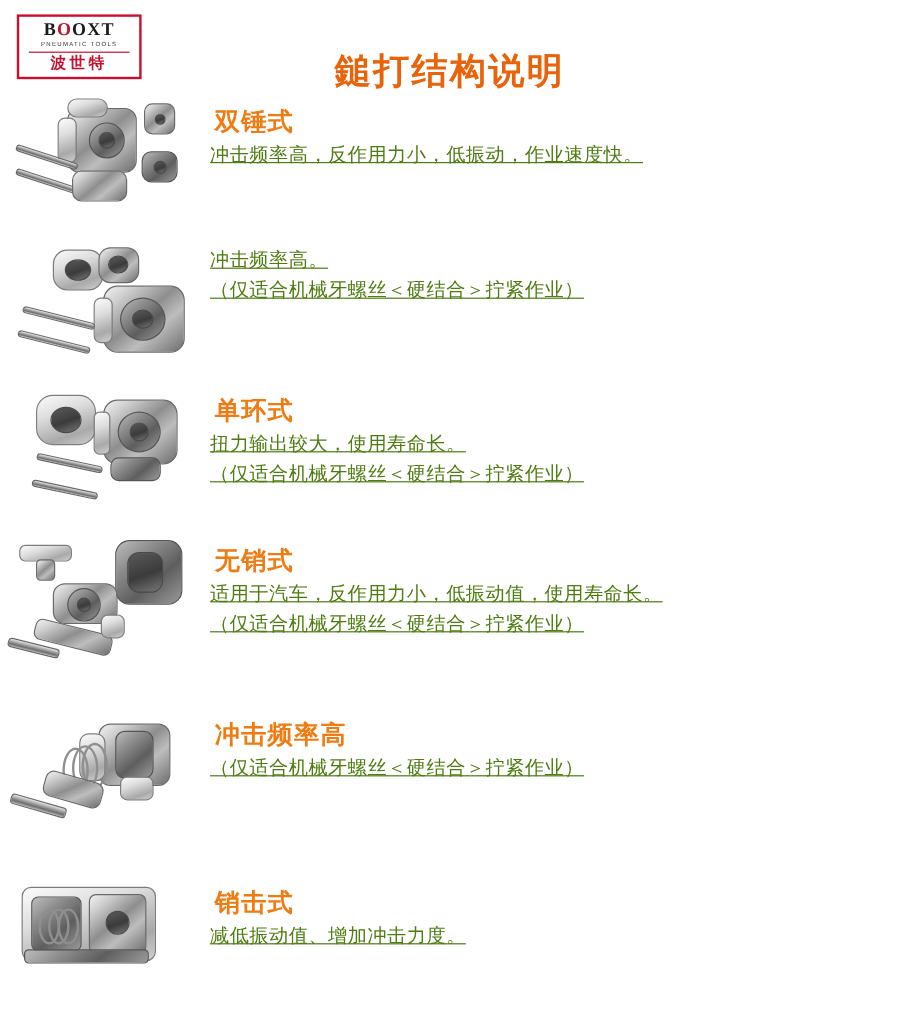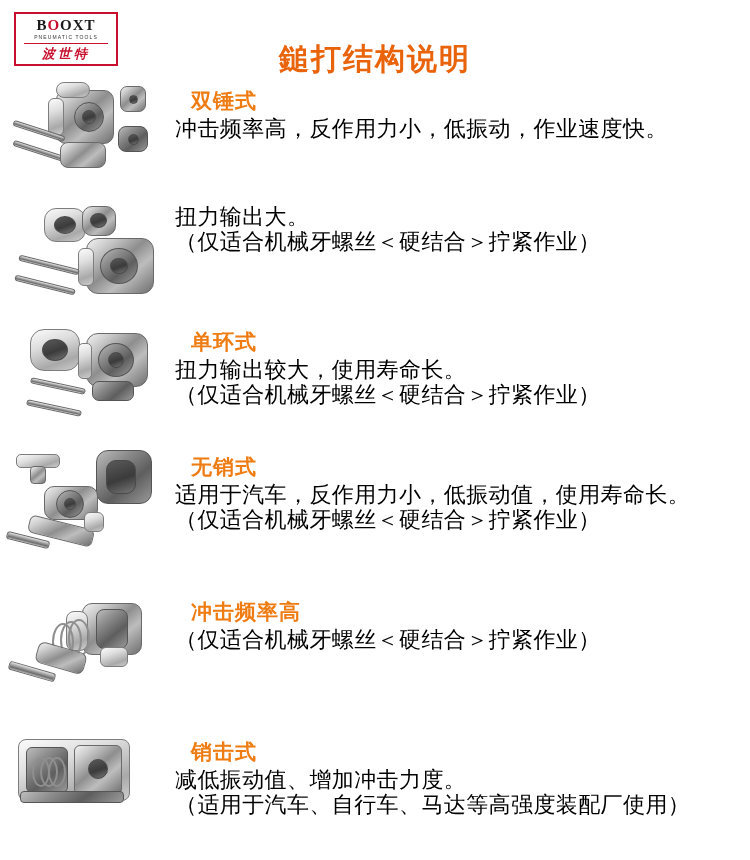--- a/index.html
+++ b/index.html
@@ -59,21 +59,20 @@
     background: #c8102e;
     margin: 1px 0 3px 0;
   }
   .logo-cn {
     font-family: "DejaVu Sans", sans-serif;
     font-size: 13px;
     font-weight: bold;
     letter-spacing: 3px;
     color: #c8102e;
     line-height: 14px;
-    font-style: italic;
   }
   .page-title {
     position: absolute;
     left: 0;
     right: 0;
     top: 39px;
     text-align: center;
     font-family: "DejaVu Sans", sans-serif;
     font-size: 30px;
     font-weight: bold;
@@ -99,29 +98,30 @@
     flex: 1 1 auto;
     padding-top: 4px;
   }
   .item-title {
     font-family: "DejaVu Sans", sans-serif;
     font-size: 21px;
     font-weight: bold;
     color: #ef7c12;
     letter-spacing: 1px;
     line-height: 26px;
-    margin: 0 0 2px 16px;
+    margin: 0 0 2px 4px;
   }
   .item-line {
     font-family: "DejaVu Sans", sans-serif;
-    font-size: 22px;
-    color: #000000;
+    font-size: 16px;
+    color: #4d7c0f;
     line-height: 25px;
     letter-spacing: 0.4px;
     white-space: nowrap;
+    text-decoration: underline;
   }
 
   
   .part {
     position: absolute;
     box-sizing: border-box;
   }
   .metal {
     background: linear-gradient(140deg, #f2f2f2 0%, #cfcfcf 18%, #8e8e8e 46%, #bdbdbd 66%, #6e6e6e 100%);
     border: 1px solid #6a6a6a;
@@ -203,21 +203,21 @@
 
       <div class="part metal" style="left:86px; top:38px; width:68px; height:56px; border-radius:12px;"></div>
       <div class="part metal-dark" style="left:100px; top:48px; width:38px; height:36px; border-radius:50%;"></div>
       <div class="part hole" style="left:110px; top:58px; width:18px; height:16px;"></div>
       <div class="part metal-light" style="left:78px; top:48px; width:16px; height:38px; border-radius:6px;"></div>
 
       <div class="part pin" style="left:18px; top:62px; width:62px; height:6px; transform:rotate(14deg);"></div>
       <div class="part pin" style="left:14px; top:82px; width:62px; height:6px; transform:rotate(14deg);"></div>
     </div>
     <div class="text-col">
-      <div class="item-line">扭力输出大。</div>
+      <div class="item-line">冲击频率高。</div>
       <div class="item-line">（仅适合机械牙螺丝＜硬结合＞拧紧作业）</div>
     </div>
   </div>
 
   <div class="row" style="height:125px;">
     <div class="art">
       <div class="part metal-light" style="left:30px; top:4px; width:50px; height:42px; border-radius:14px;"></div>
       <div class="part hole" style="left:42px; top:14px; width:26px; height:22px;"></div>
 
       <div class="part metal" style="left:86px; top:8px; width:62px; height:54px; border-radius:12px;"></div>
@@ -288,17 +288,16 @@
 
       <div class="spring-seg" style="left:32px; top:22px; width:14px; height:26px;"></div>
       <div class="spring-seg" style="left:40px; top:22px; width:14px; height:26px;"></div>
       <div class="spring-seg" style="left:48px; top:22px; width:14px; height:26px;"></div>
 
       <div class="part metal-dark" style="left:20px; top:56px; width:104px; height:12px; border-radius:4px;"></div>
     </div>
     <div class="text-col">
       <div class="item-title">销击式</div>
       <div class="item-line">减低振动值、增加冲击力度。</div>
-      <div class="item-line">（适用于汽车、自行车、马达等高强度装配厂使用）</div>
     </div>
   </div>
 
 </div>
 
 </body></html>

